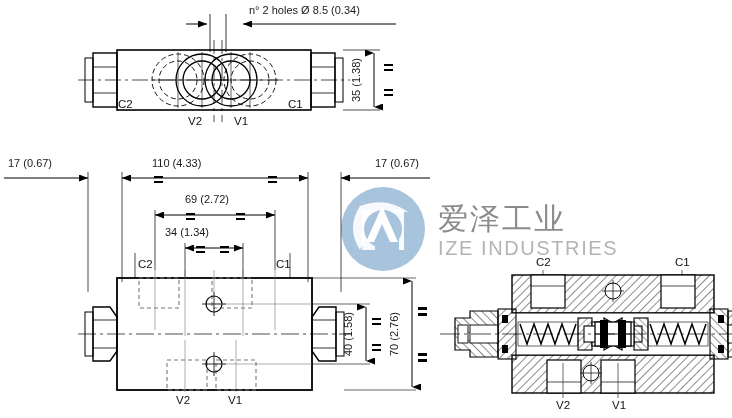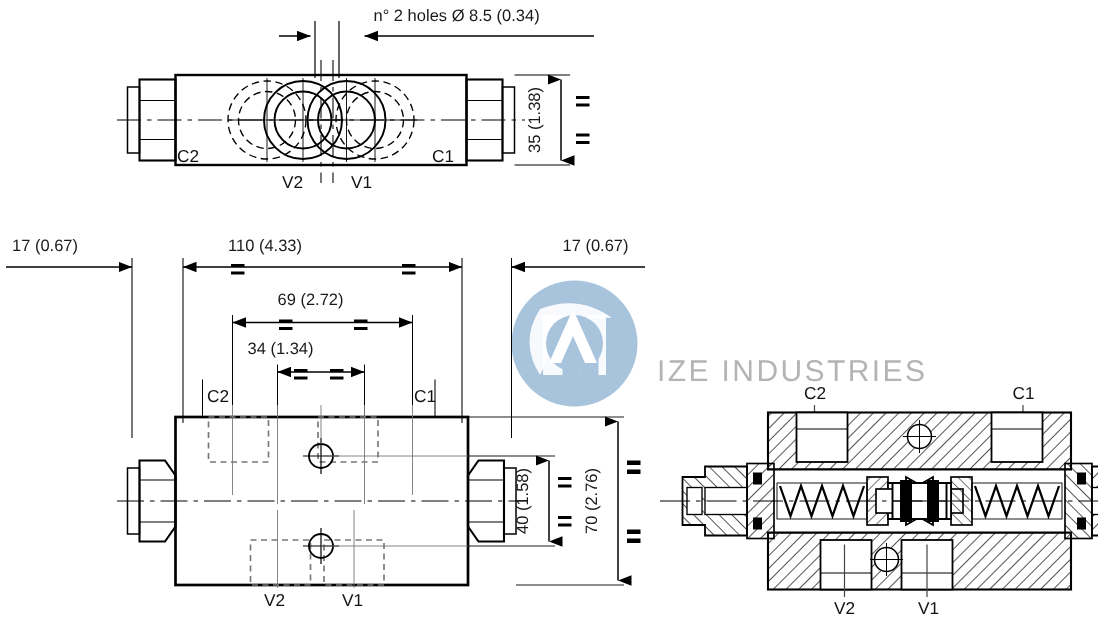--- a/index.html
+++ b/index.html
@@ -23,20 +23,21 @@
     <g>
       <circle cx="383" cy="229" r="42" fill="#a8c4dd"></circle>
       <path d="M362 210 L362 250 L375 250 L375 228 L387 248 L399 228 L399 250 L404 250
                L404 210 L392 210 L387 222 L381 210 Z" fill="#ffffff" opacity="0.92"></path>
       <path d="M360 206 q26 -10 48 6 q-18 -2 -28 8 q-12 12 -20 30 q-14 -22 0 -44 Z" fill="#ffffff" opacity="0.9"></path>
       <circle cx="383" cy="229" r="19" fill="#a8c4dd"></circle>
       <path d="M366 242 L382 206 L398 242 L390 242 L382 224 L374 242 Z" fill="#ffffff"></path>
     </g>
   </svg>
 
+  <div class="wm-cn" style="left:438px;top:199px;">爱泽工业</div>
   <div class="wm-en" style="left:438px;top:237px;text-align:right;">IZE INDUSTRIES</div>
 
   <svg width="732" height="418" style="position:absolute;left:0;top:0;">
 
     <defs>
       <marker id="arrL" markerWidth="9" markerHeight="7" refX="0" refY="3.5" orient="auto">
         <path d="M9,0 L0,3.5 L9,7 Z" fill="#000"></path>
       </marker>
       <marker id="arrR" markerWidth="9" markerHeight="7" refX="9" refY="3.5" orient="auto">
         <path d="M0,0 L9,3.5 L0,7 Z" fill="#000"></path>

